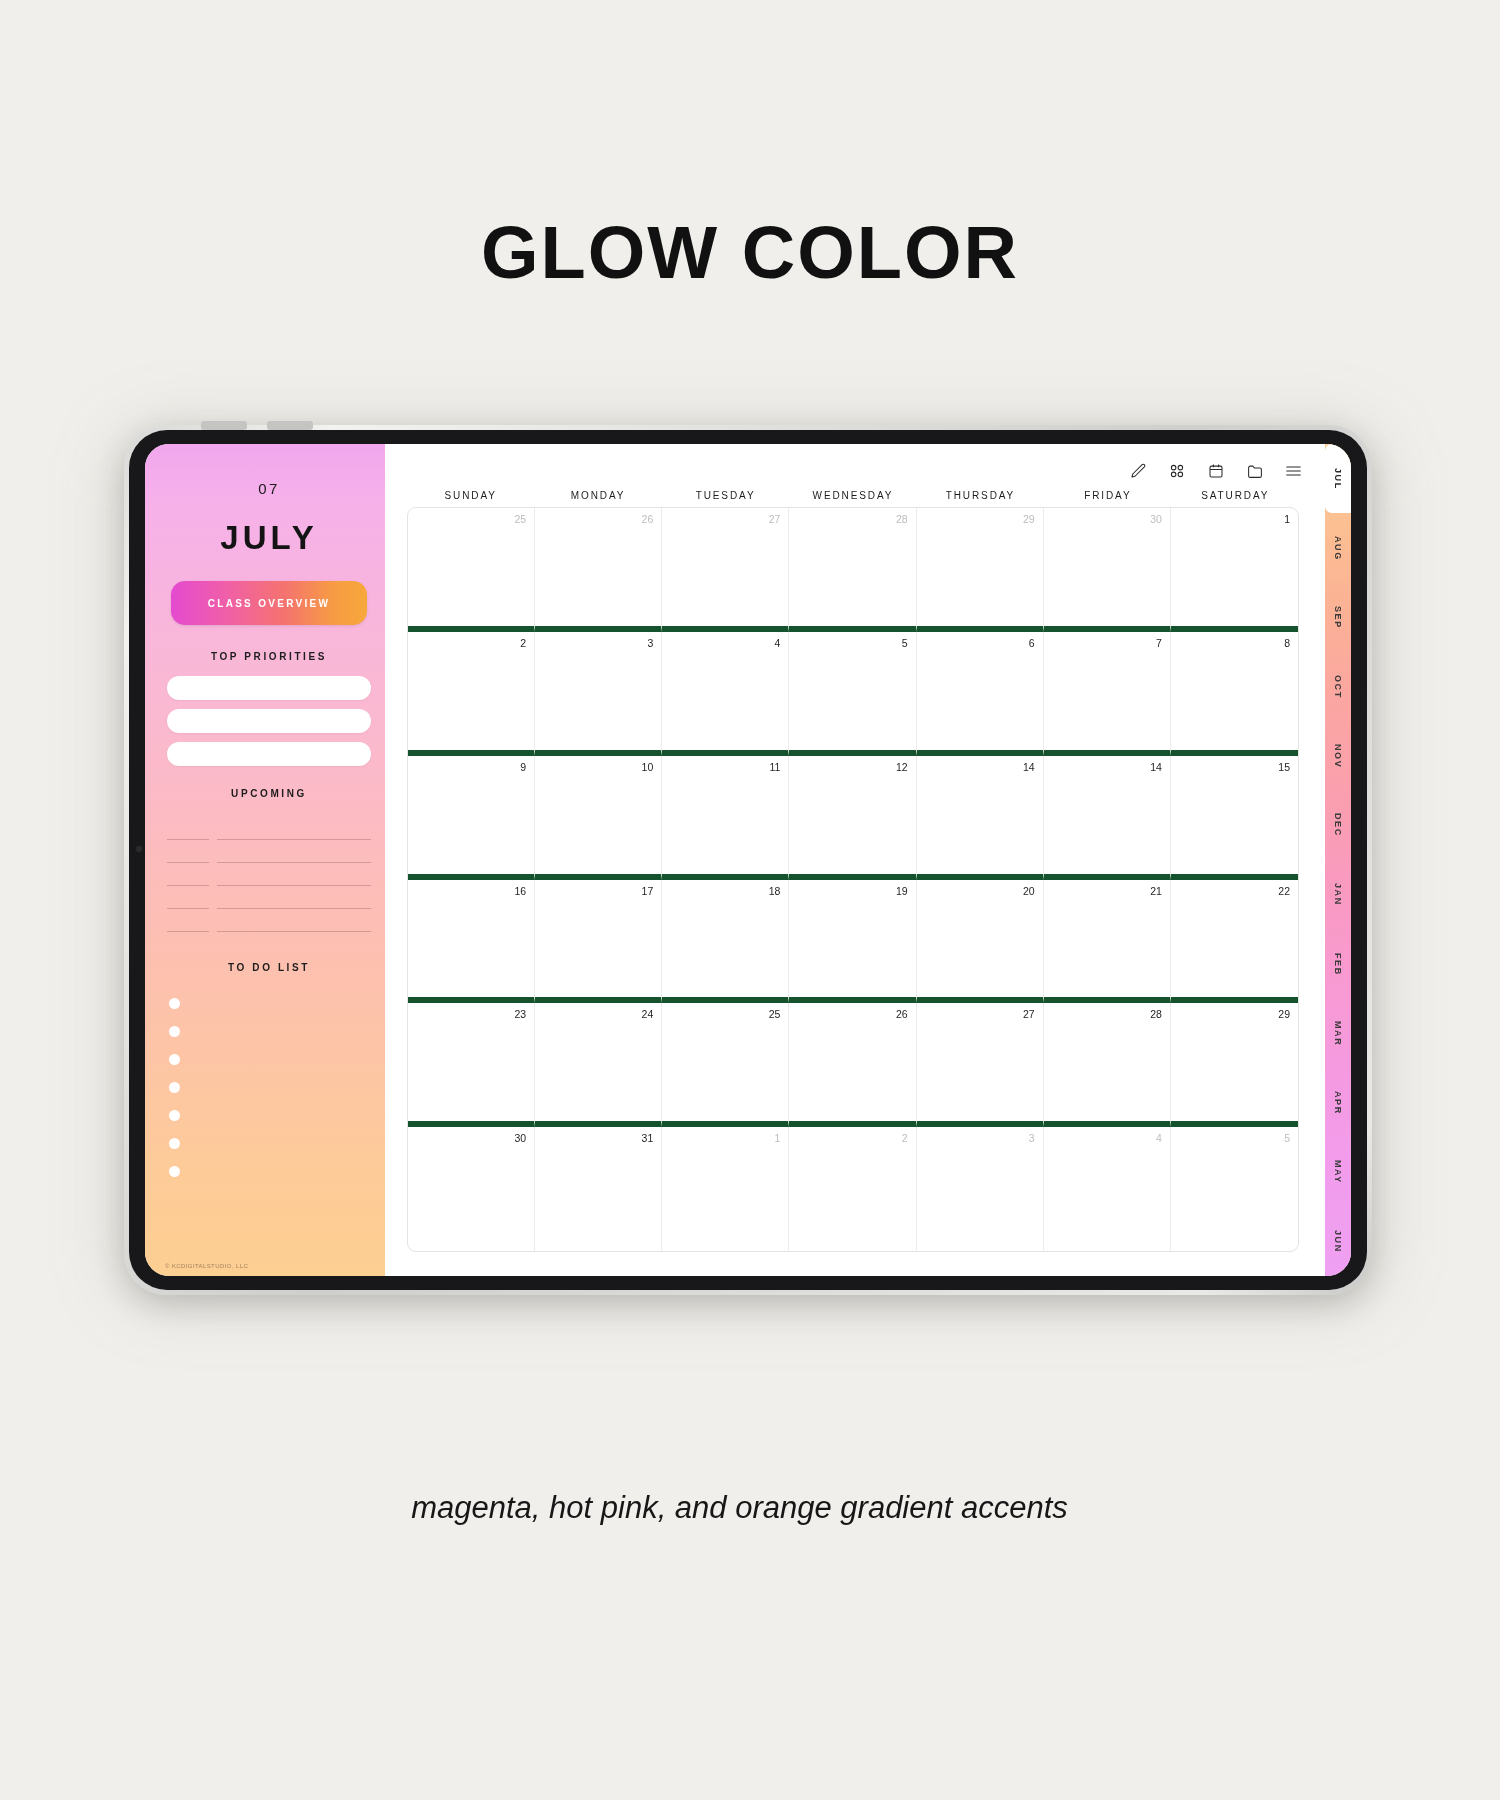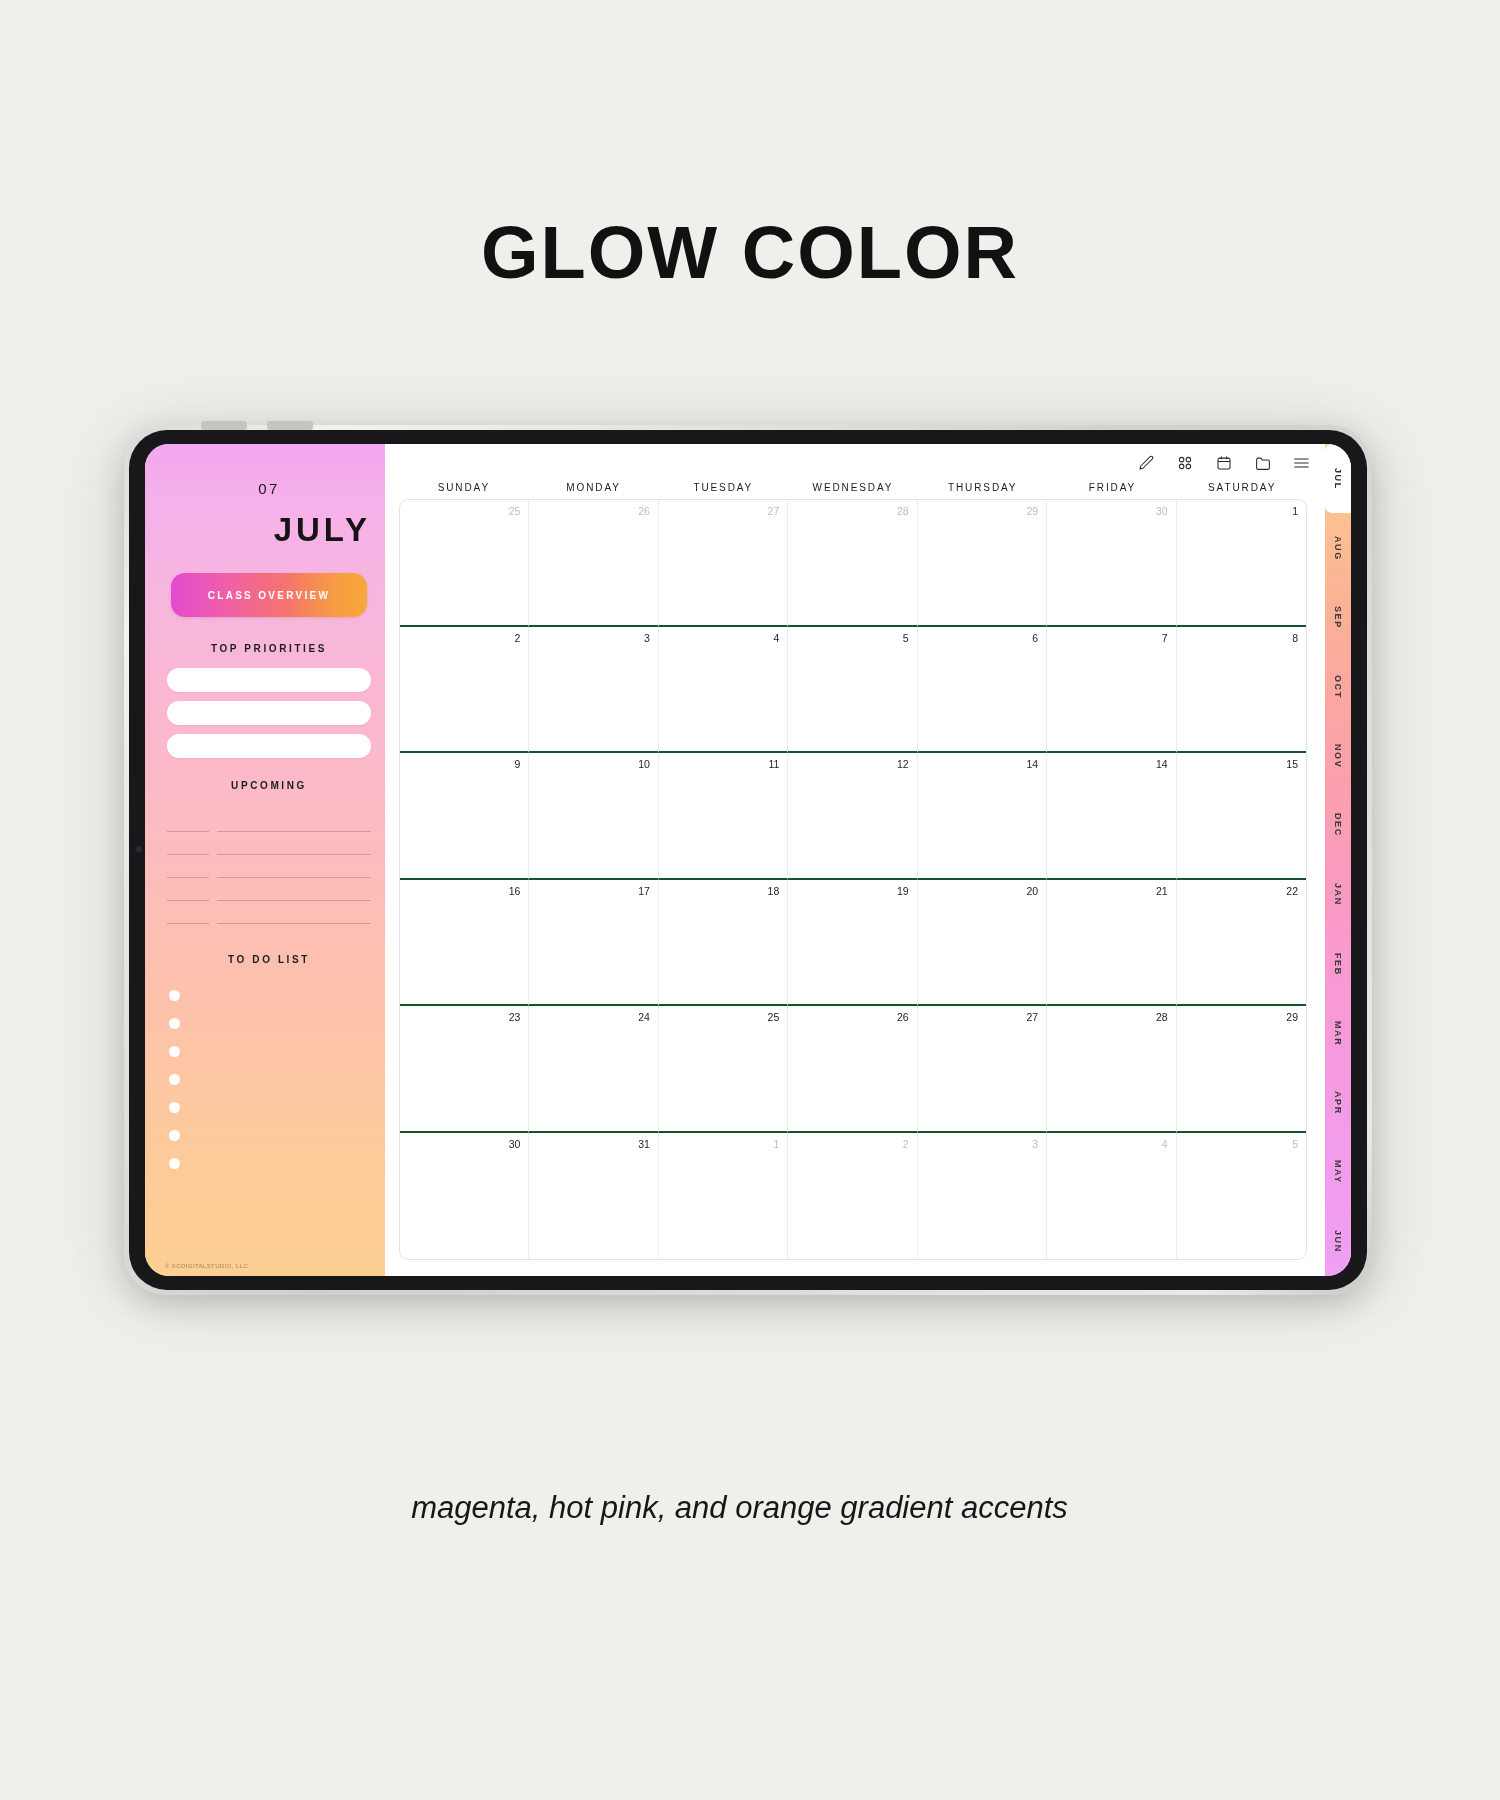--- a/index.html
+++ b/index.html
@@ -121,26 +121,26 @@
   }
   .month-num {
     text-align: center;
     font-size: 15px;
     letter-spacing: 2.5px;
     color: #1a1a1a;
     font-weight: 400;
     margin-top: 10px;
   }
   .month-name {
-    text-align: right;
+    text-align: center;
     font-size: 33px;
     letter-spacing: 4px;
     font-weight: 700;
     color: #141414;
-    margin-top: 14px;
+    margin-top: 22px;
   }
   .class-overview-btn {
     margin: 24px auto 0 auto;
     width: 196px;
     height: 44px;
     border-radius: 14px;
     background: linear-gradient(90deg,#e44ad0 0%,#f05fa8 28%,#f5736f 58%,#f79a45 82%,#f7a83a 100%);
     color: #ffffff;
     font-size: 10px;
     letter-spacing: 2.3px;
@@ -209,21 +209,21 @@
     color: rgba(90,60,50,0.55);
     font-family: "Liberation Sans", sans-serif;
   }
 
   
   .main {
     flex: 1 1 auto;
     background: #ffffff;
     position: relative;
     box-sizing: border-box;
-    padding: 0;
+    padding: 8px;
     display: flex;
     flex-direction: column;
   }
   .toolbar {
     height: 38px;
     display: flex;
     align-items: center;
     justify-content: flex-end;
     padding-right: 14px;
     gap: 20px;
@@ -260,21 +260,21 @@
     border-radius: 9px;
     display: grid;
     grid-template-columns: repeat(7, 1fr);
     grid-auto-rows: 1fr;
     flex: 1 1 auto;
     overflow: hidden;
     background: #ffffff;
   }
   .cal-cell {
     border-right: 1px solid #ececec;
-    border-bottom: 2px solid #14532d;
+    border-bottom: 6px solid #14532d;
     padding: 5px 8px 0 0;
     text-align: right;
     font-size: 10.5px;
     color: #1f1f1f;
     box-sizing: border-box;
     min-height: 0;
   }
   .cal-cell.muted { color: #bdbdbd; }
   .cal-cell:nth-child(7n) { border-right: none; }
   .cal-cell.lastrow { border-bottom: none; }

